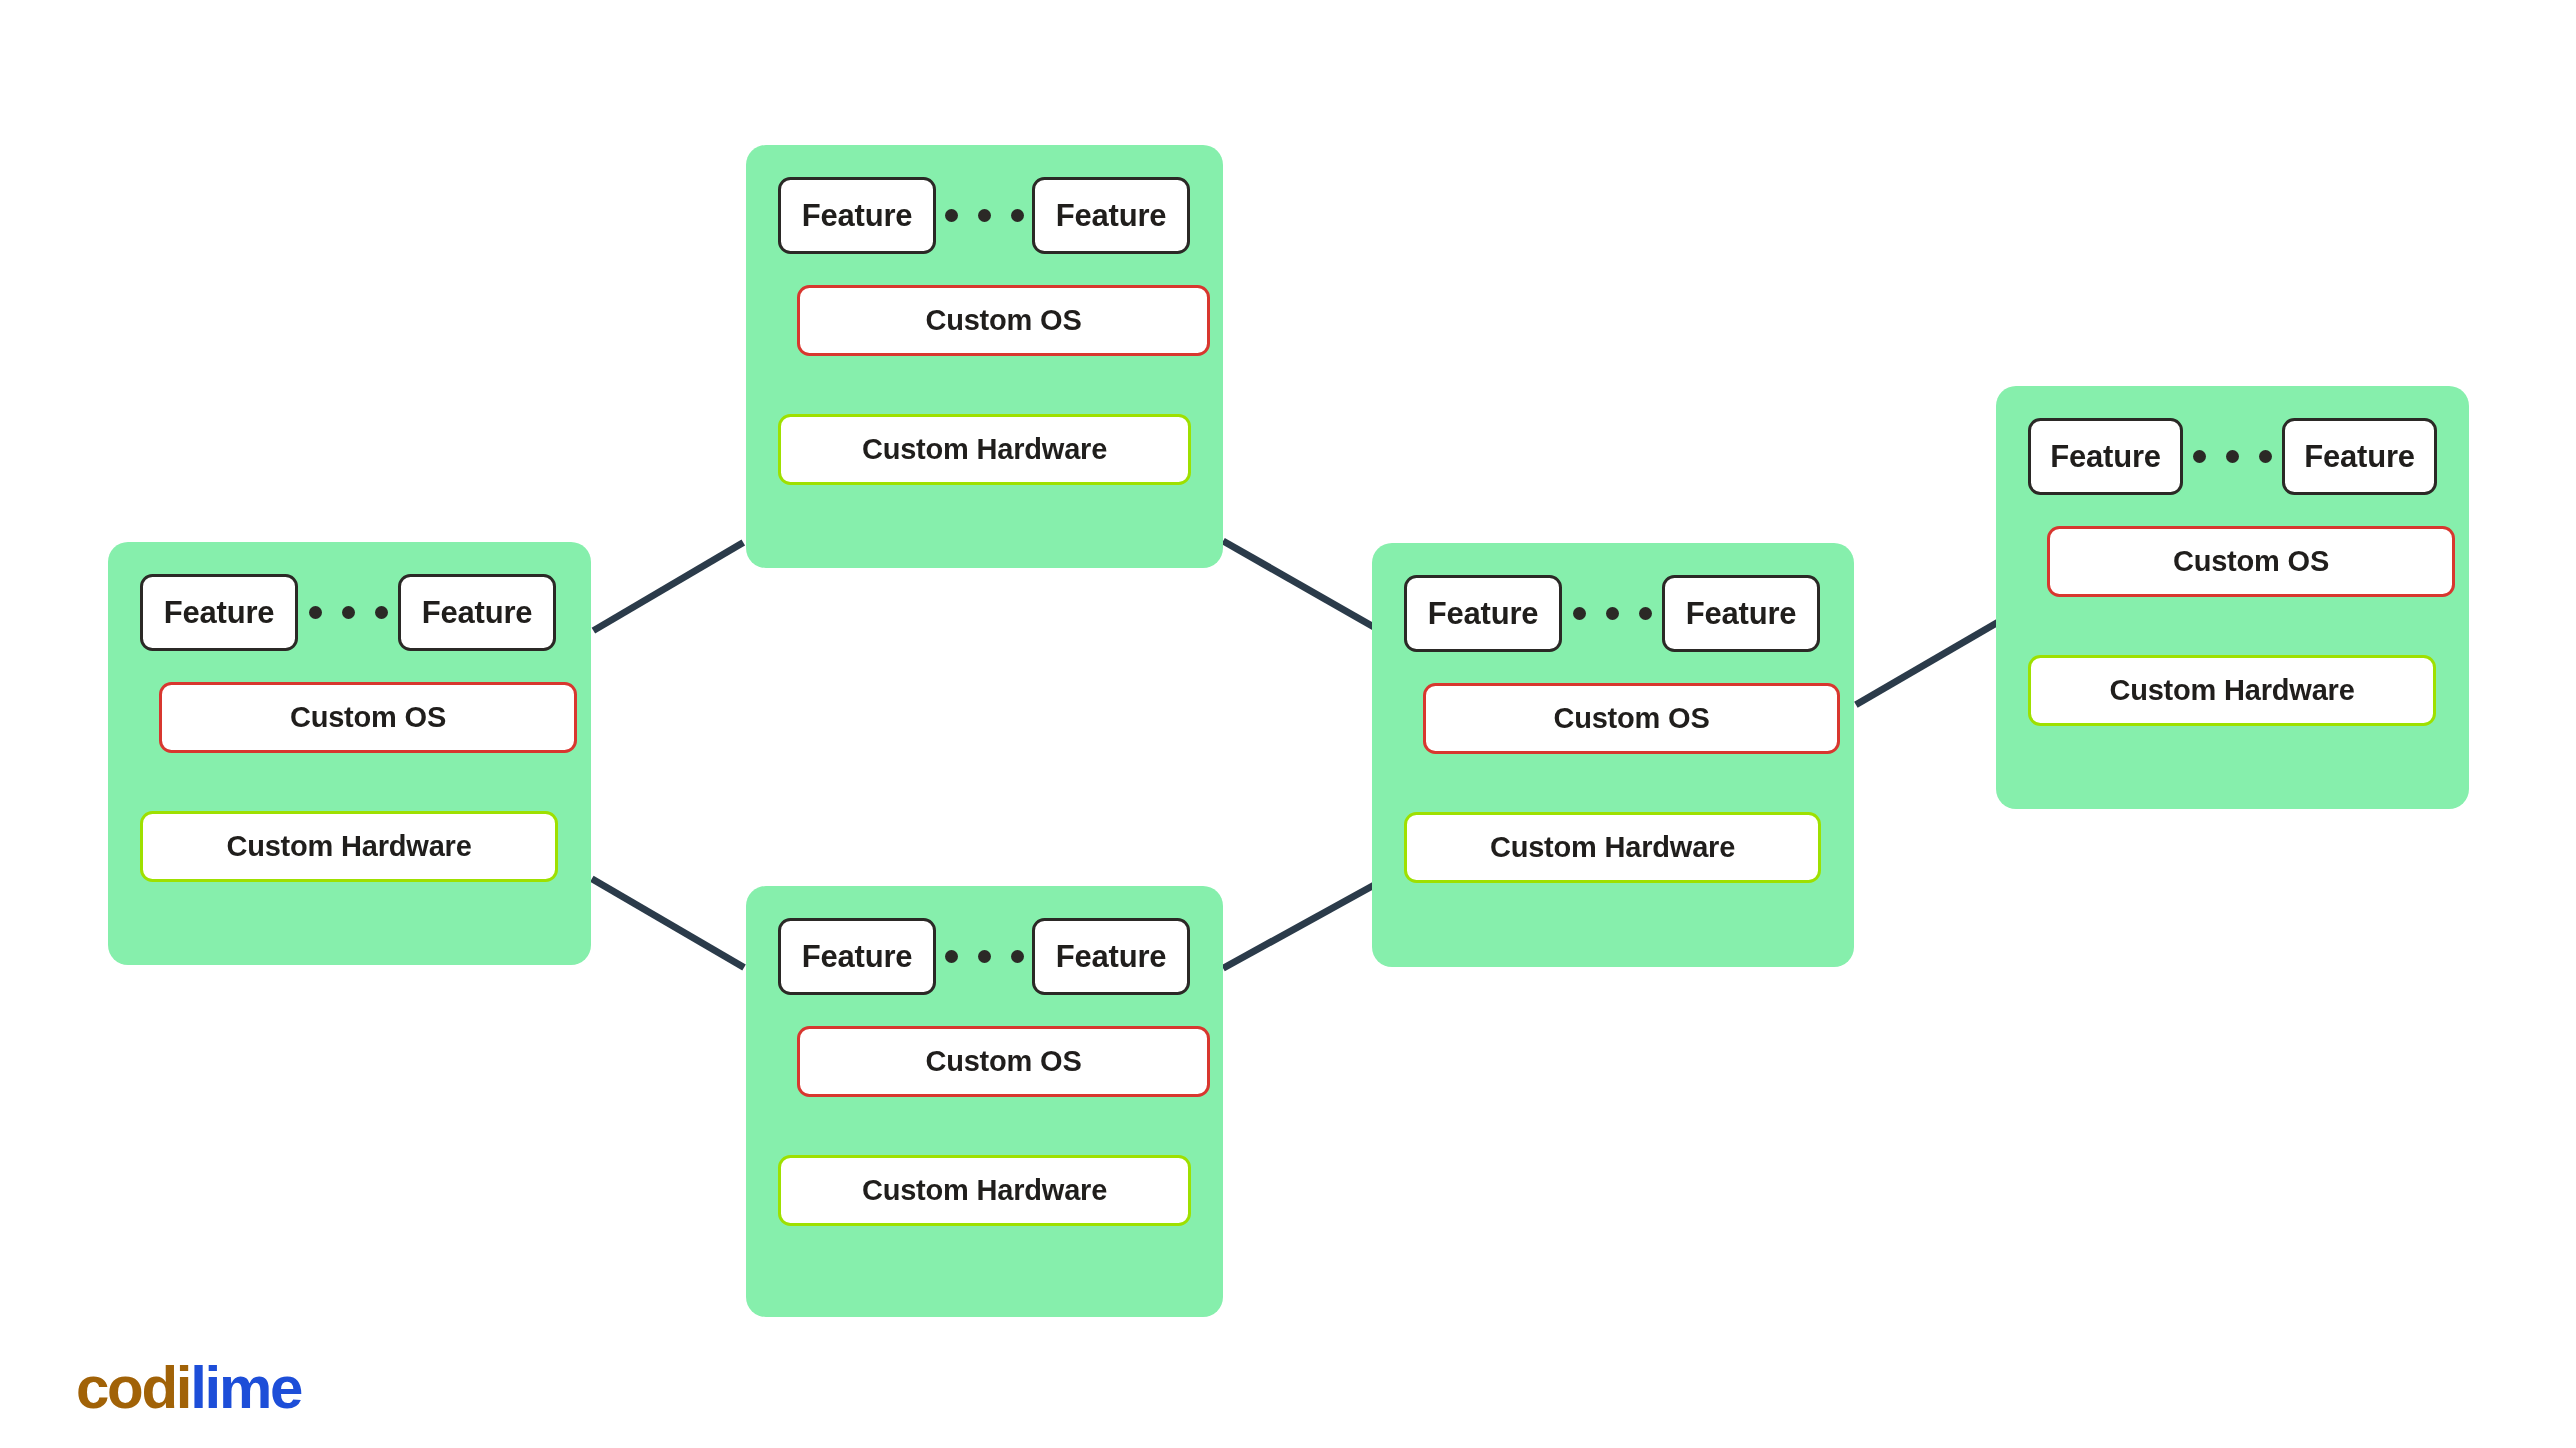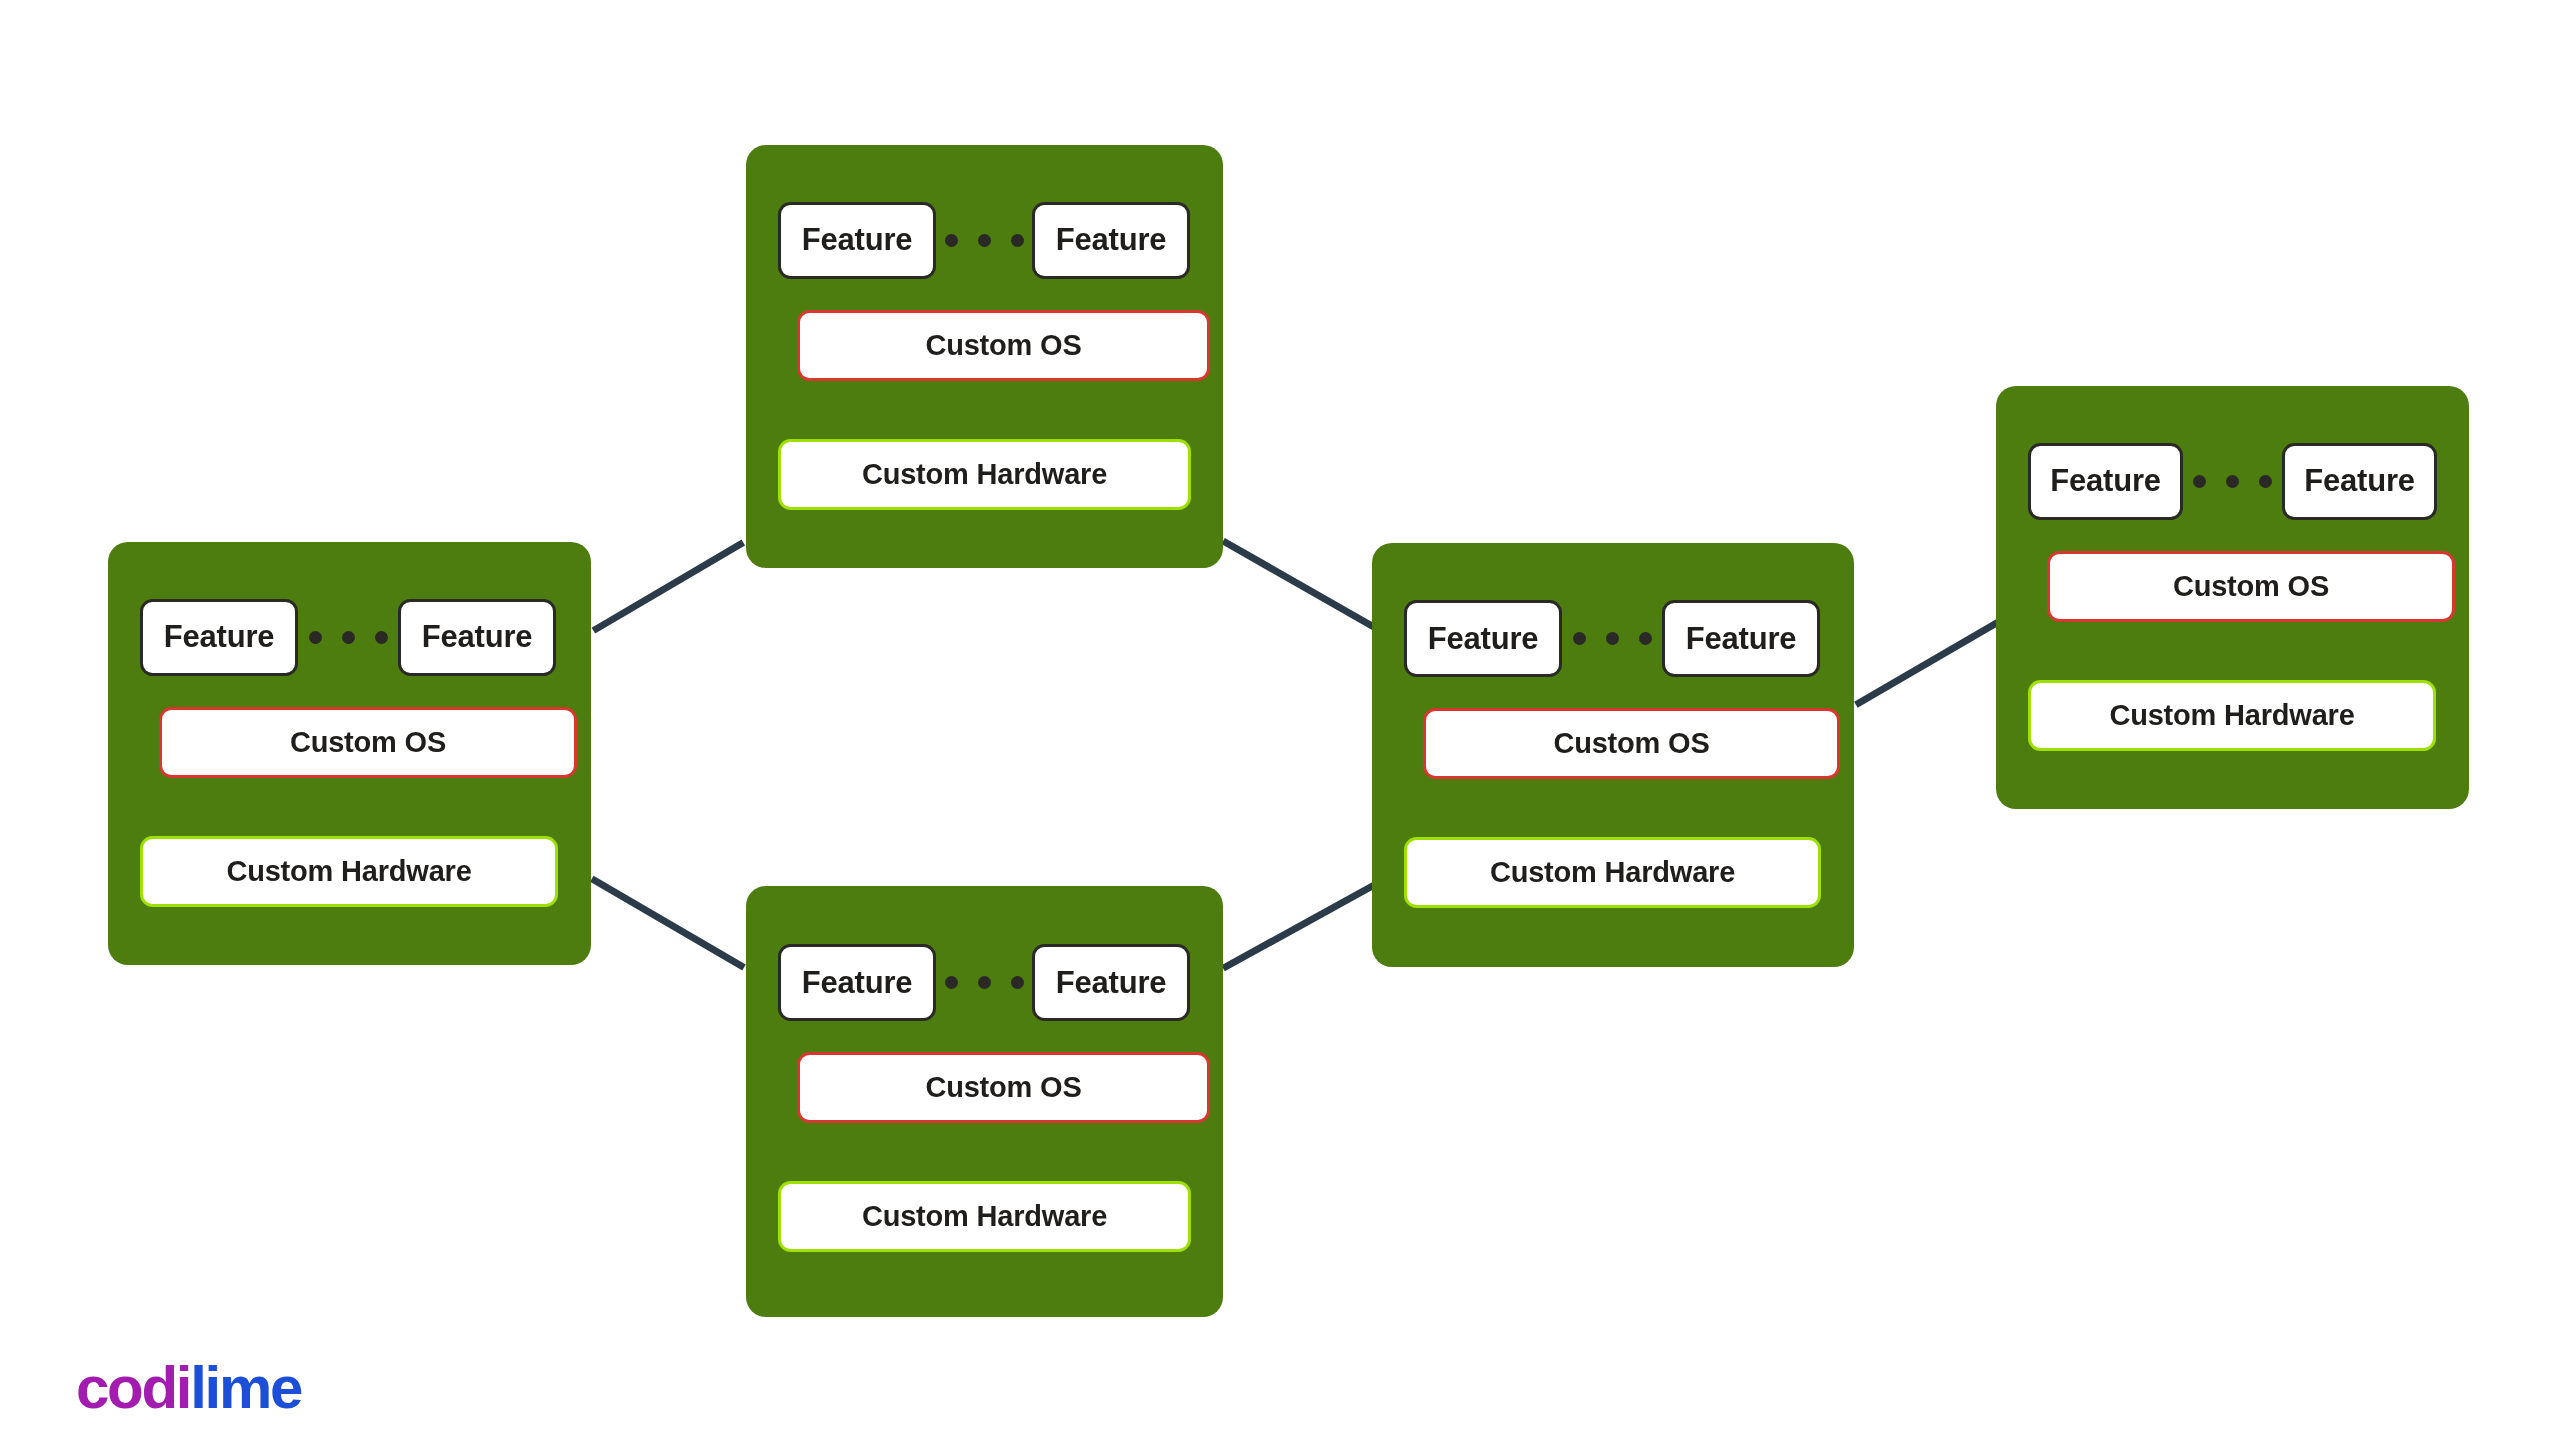--- a/index.html
+++ b/index.html
@@ -28,27 +28,26 @@
     position: absolute;
     left: 0; top: 0;
     width: 2576px;
     height: 1449px;
     pointer-events: none;
   }
 
   
   .node {
     position: absolute;
-    background: #4d7c0f;
+    background: #86efac;
     border-radius: 20px;
     box-sizing: border-box;
     display: flex;
     flex-direction: column;
     align-items: stretch;
-    justify-content: center;
   }
 
   .feature-row {
     display: flex;
     flex-direction: row;
     align-items: center;
     justify-content: flex-start;
   }
 
   .feature-box {
@@ -101,21 +100,21 @@
     position: absolute;
     left: 76px;
     top: 1358px;
     font-family: "Liberation Sans", sans-serif;
     font-size: 60px;
     font-weight: bold;
     letter-spacing: -2.3px;
     line-height: 1;
     white-space: nowrap;
   }
-  #logo .codi { color: #a21caf; margin-top: 32px; }
+  #logo .codi { color: #a16207; margin-top: 32px; }
   #logo .lime { color: #1d4ed8; }
 </style>
 </head>
 <body>
 
 <div id="canvas">
 
   <svg id="connectors" viewBox="0 0 3334 1875" width="2576" height="1449" xmlns="http://www.w3.org/2000/svg">
     <line x1="768" y1="816" x2="962" y2="702" stroke="#2b3b4a" stroke-width="9" stroke-linecap="butt"></line>
     <line x1="1583" y1="700" x2="1790" y2="818" stroke="#2b3b4a" stroke-width="9" stroke-linecap="butt"></line>

